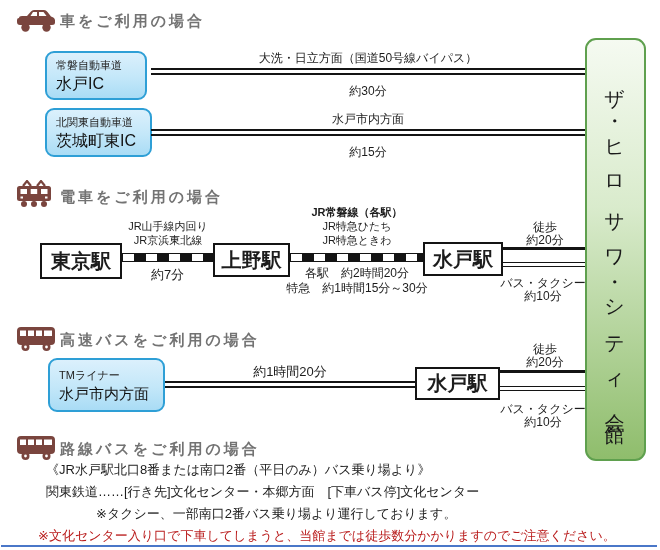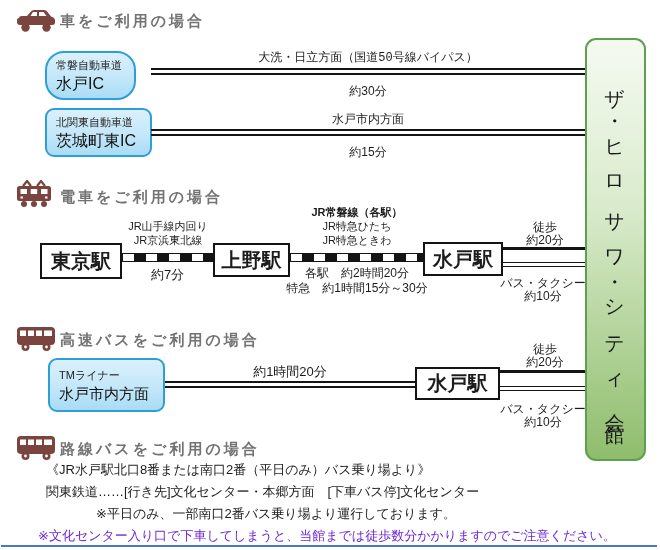--- a/index.html
+++ b/index.html
@@ -17,21 +17,21 @@
     font-size:20px;font-weight:600;white-space:nowrap;}
   .dline{height:3px;border-top:2px solid #141414;border-bottom:2px solid #141414;}
   .dline-thin{height:3px;border-top:1.5px solid #141414;border-bottom:1.5px solid #141414;}
   .walkline{height:3px;background:#141414;}
   .rail{height:7px;border:1px solid #141414;
     background:repeating-linear-gradient(90deg,#fff 0 11px,#141414 11px 23px);}
   .lbl{font-size:12px;text-align:center;white-space:nowrap;line-height:14px;}
   .lbl-sm{font-size:11px;text-align:center;white-space:nowrap;line-height:14px;}
   .lbl-md{font-size:13px;text-align:center;white-space:nowrap;}
   .note{font-size:13px;white-space:nowrap;}
-  .note-red{font-size:13px;white-space:nowrap;color:#6d28d9;}
+  .note-red{font-size:13px;white-space:nowrap;color:#b91c1c;}
   .banner{box-sizing:border-box;border:2.5px solid #5fa04e;border-radius:11px;
     background:linear-gradient(180deg,#f5faf1 0%,#d9ebcc 40%,#8fbd6c 100%);
     display:flex;align-items:center;justify-content:center;
     writing-mode:vertical-rl;text-orientation:upright;
     font-size:20px;letter-spacing:14px;color:#1a1a1a;}
   .divider{height:2px;background:#4a77c8;}
   svg{display:block;}
 </style>
 </head>
 <body>
@@ -42,25 +42,25 @@
     <svg width="40" height="24" viewBox="0 0 40 24">
       <path d="M3 9 Q3 7 6 7 L11 7 L15 2.5 Q16 1 18 1 L28 1 Q30 1 31.5 3 L35 7.5 Q39 8.5 39 11.5 L39 13.5 Q39 16 36 16 L4 16 Q1 16 1 13 L1 11 Q1 9 3 9 Z" fill="#7a453e"></path>
       <path d="M17 3 L21 3 L21 7 L14.5 7 Z" fill="#fff"></path>
       <path d="M23 3 L27.5 3 L30.5 7 L23 7 Z" fill="#fff"></path>
       <circle cx="9.5" cy="18.5" r="4.2" fill="#7a453e"></circle>
       <circle cx="30.5" cy="18.5" r="4.2" fill="#7a453e"></circle>
     </svg>
   </div>
   <div class="abs heading" style="left:60px;top:12px;">車をご利用の場合</div>
 
-  <div class="abs icbox" style="left:45px;top:51px;width:91px;height:49px;border-radius:19px;">
+  <div class="abs icbox" style="left:45px;top:51px;width:102px;height:49px;">
     <div class="sm">常磐自動車道</div>
     <div class="lg">水戸IC</div>
   </div>
-  <div class="abs lbl" style="left:151px;top:51px;width:434px;font-family:Liberation Mono, monospace;">大洗・日立方面（国道50号線バイパス）</div>
+  <div class="abs lbl" style="left:151px;top:51px;width:434px;">大洗・日立方面（国道50号線バイパス）</div>
   <div class="abs dline" style="left:151px;top:68px;width:434px;"></div>
   <div class="abs lbl" style="left:151px;top:84px;width:434px;">約30分</div>
 
   <div class="abs icbox" style="left:45px;top:108px;width:107px;height:49px;">
     <div class="sm">北関東自動車道</div>
     <div class="lg">茨城町東IC</div>
   </div>
   <div class="abs lbl" style="left:151px;top:112px;width:434px;">水戸市内方面</div>
   <div class="abs dline" style="left:151px;top:129px;width:434px;"></div>
   <div class="abs lbl" style="left:151px;top:145px;width:434px;">約15分</div>
@@ -142,20 +142,20 @@
       <rect x="28" y="4.5" width="8" height="5.5" fill="#fff"></rect>
       <circle cx="9.5" cy="21" r="4" fill="#7a453e"></circle>
       <circle cx="9.5" cy="21" r="1.4" fill="#fff"></circle>
       <circle cx="30.5" cy="21" r="4" fill="#7a453e"></circle>
       <circle cx="30.5" cy="21" r="1.4" fill="#fff"></circle>
     </svg>
   </div>
   <div class="abs heading" style="left:60px;top:440px;">路線バスをご利用の場合</div>
   <div class="abs note" style="left:46px;top:461px;">《JR水戸駅北口8番または南口2番（平日のみ）バス乗り場より》</div>
   <div class="abs note" style="left:46px;top:483px;">関東鉄道……[行き先]文化センター・本郷方面　[下車バス停]文化センター</div>
-  <div class="abs note" style="left:96px;top:505px;">※平日のみ、一部南口2番バス乗り場より運行しております。</div>
+  <div class="abs note" style="left:96px;top:505px;">※タクシー、一部南口2番バス乗り場より運行しております。</div>
   <div class="abs note-red" style="left:38px;top:527px;">※文化センター入り口で下車してしまうと、当館までは徒歩数分かかりますのでご注意ください。</div>
 
   <div class="abs banner" style="left:585px;top:38px;width:61px;height:423px;">ザ・ヒロサワ・シティ会館</div>
 
   <div class="abs divider" style="left:1px;top:545px;width:656px;"></div>
 
 </div>
 
 </body></html>

